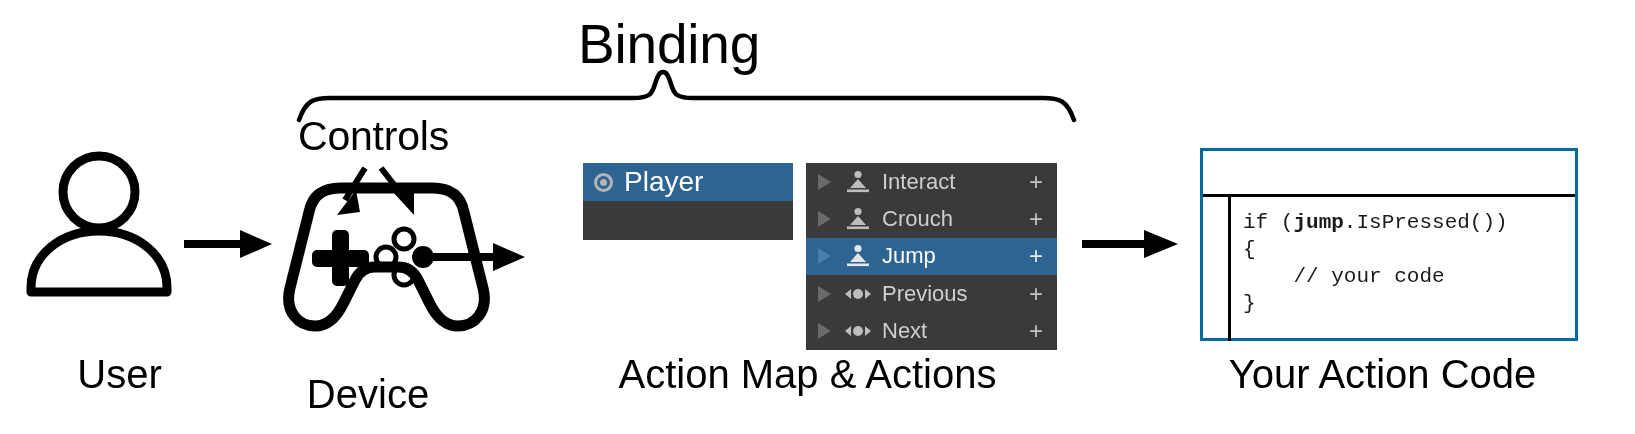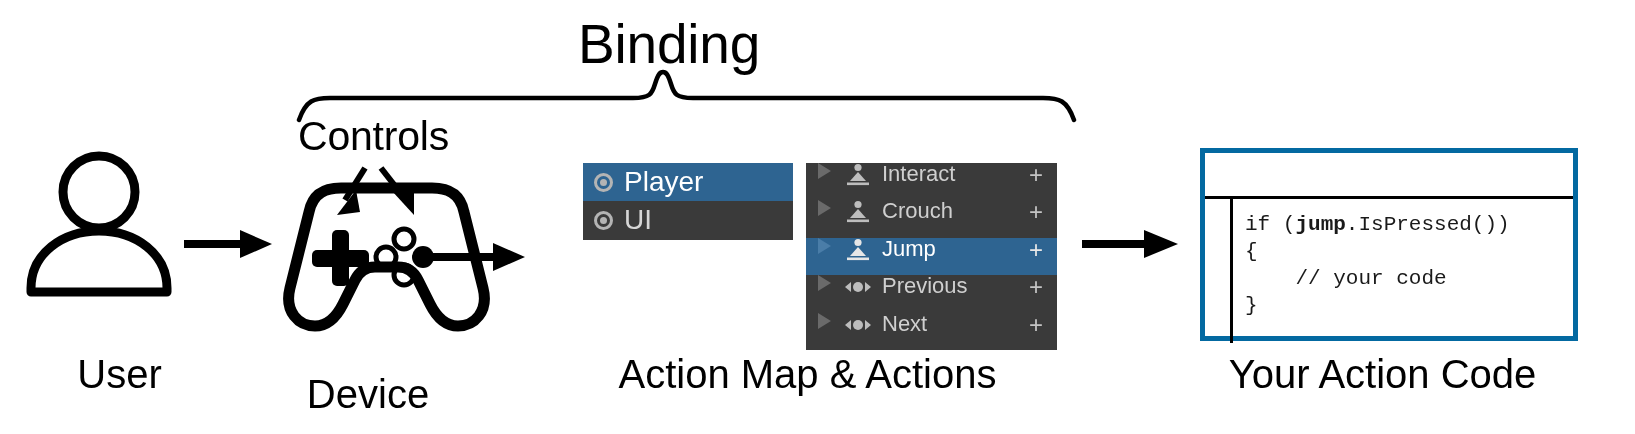--- a/index.html
+++ b/index.html
@@ -111,21 +111,21 @@
   #actions-panel {
     left: 806px;
     top: 163px;
     width: 251px;
     height: 187px;
     background: #3a3a3a;
   }
   .act-row {
     height: 37.4px;
     display: flex;
-    align-items: flex-start;
+    align-items: center;
     box-sizing: border-box;
     padding: 0 14px 0 12px;
   }
   .act-row.selected { background: #2e6491; }
 
   .foldout {
     width: 0; height: 0;
     border-left: 13px solid #6a6a6a;
     border-top: 8px solid transparent;
     border-bottom: 8px solid transparent;
@@ -158,21 +158,21 @@
     flex: 0 0 auto;
   }
   .act-row.selected .act-plus { color: #e8e8e8; }
 
   
   #code-window {
     left: 1200px;
     top: 148px;
     width: 378px;
     height: 193px;
-    border: 5px solid #0369a1;
+    border: 3px solid #0369a1;
     box-sizing: border-box;
     background: #ffffff;
   }
   #code-titlebar {
     height: 46px;
     border-bottom: 3px solid #000;
     box-sizing: border-box;
   }
   #code-body {
     position: relative;
@@ -276,24 +276,20 @@
   </svg>
 
   <div class="ann-label" id="binding-label">Binding</div>
   <div class="ann-label" id="controls-label">Controls</div>
 
   <div class="abs" id="actionmap-panel">
     <div class="map-row selected">
       <span class="radio-icon"></span>
       <span class="label">Player</span>
     </div>
-    <div class="map-row">
-      <span class="radio-icon"></span>
-      <span class="label">UI</span>
-    </div>
   </div>
 
   <div class="abs" id="actions-panel">
 
     <div class="act-row">
       <span class="foldout"></span>
       <span class="act-icon">
         <svg viewBox="0 0 26 24" width="26" height="24">
           <circle cx="13" cy="4.5" r="3.6" fill="#bdbdbd"></circle>
           <path d="M 5 18 L 13 9 L 21 18 Z" fill="#bdbdbd"></path>

